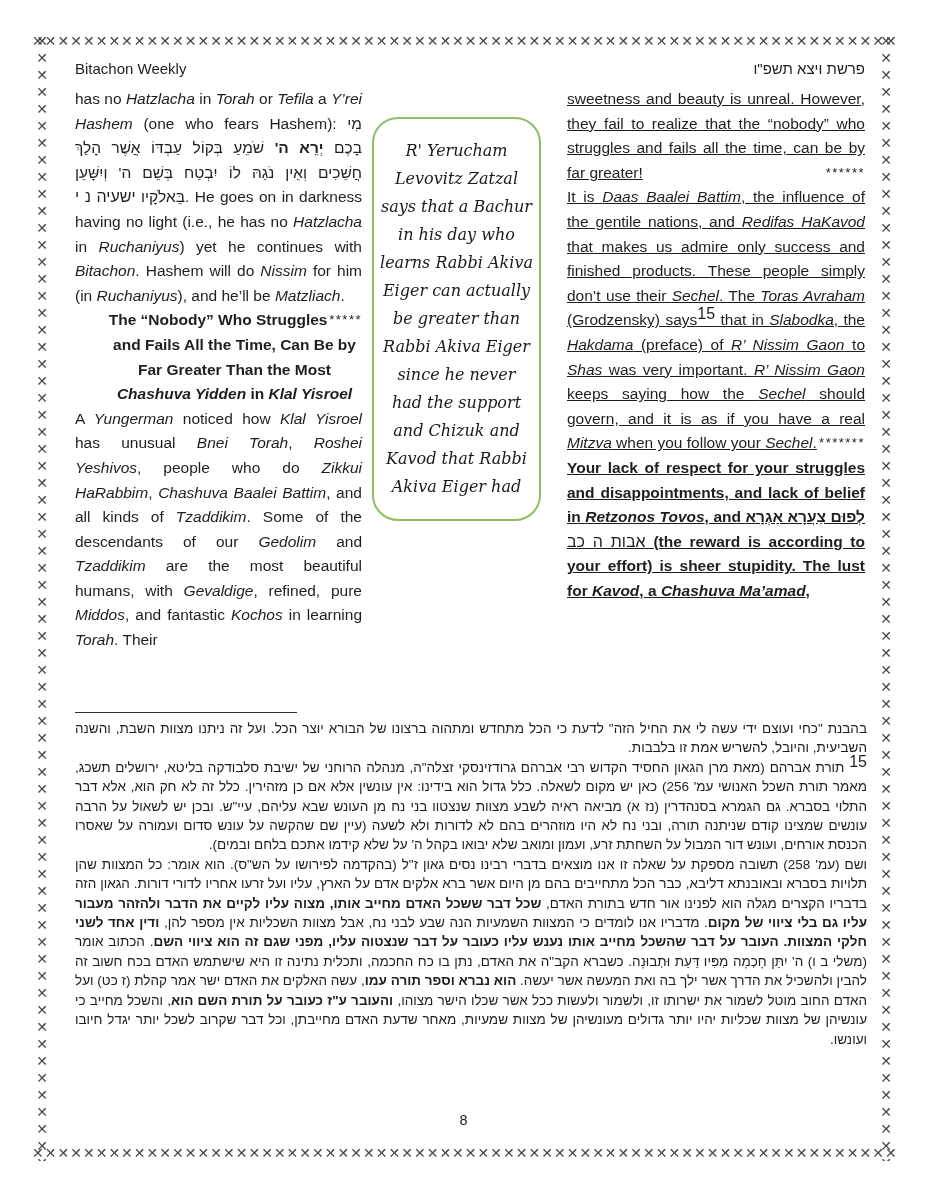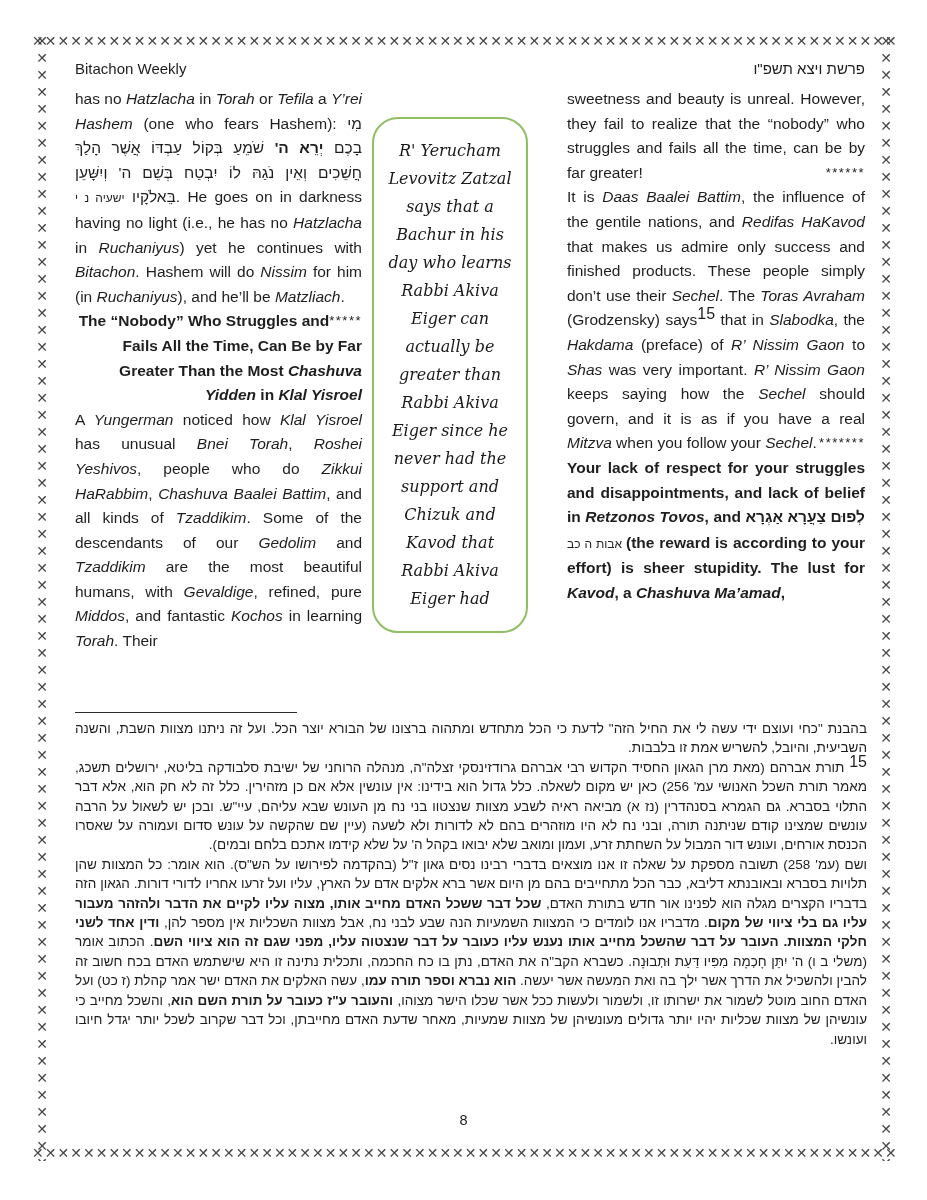--- a/index.html
+++ b/index.html
@@ -17,37 +17,37 @@
   #b-left{left:32px;top:33px;height:1128px;}
   #b-right{left:876px;top:33px;height:1128px;}
 
   .header{position:absolute;left:75px;top:53px;width:790px;display:flex;
           justify-content:space-between;font-size:15px;margin-top:7px;}
   .header .heb{direction:rtl;}
 
   .main{position:absolute;left:75px;top:87px;width:790px;display:flex;}
   .col{font-size:15.5px;line-height:24.6px;text-align:justify;}
   .col.left{width:287px;margin-right:10px;}
-  .col.right{width:298px;}
+  .col.right{width:298px;text-decoration:underline;}
   .boxcol{width:186px;margin-right:9px;flex:none;}
   .para{margin:0;}
-  .para.heading{font-weight:700;text-align:right;}
+  .para.heading{font-weight:700;text-align:center;margin-left:32px;}
 
-  .pullquote{box-sizing:border-box;width:156px;margin-top:30px;
+  .pullquote{box-sizing:border-box;width:169px;margin-top:30px;
              border:2.5px solid var(--accent-green,#8fbe63);border-radius:26px;
              padding:18px 6px;text-align:center;
              font-family:"DejaVu Serif",serif;font-style:italic;
              font-size:16px;line-height:28px;color:#1a1a1a;}
 
   
   .rs-i{font-style:italic;margin-top:36px;}
   .rs-b{font-weight:700;}
   .rs-bi{font-weight:700;font-style:italic;}
   .rs-hebb{font-weight:700;}
-  .rs-hebs{font-size:12px;}
+  .rs-hebs{font-size:16px;}
   .rs-sup{vertical-align:super;font-size:16px;line-height:0;}
   .rs-stars{float:right;font-size:13px;letter-spacing:1.5px;}
 
   .fn-rule{position:absolute;left:75px;top:712px;width:222px;border-top:1.5px solid #2e2e2e;}
   .footnotes{position:absolute;left:75px;top:719px;width:792px;direction:rtl;
              text-align:justify;font-size:13.5px;line-height:19.4px;}
   .fnp{margin:0;}
 
   .pagenum{position:absolute;left:0;top:1112px;width:100%;text-align:center;font-size:14.5px;}
 </style>

